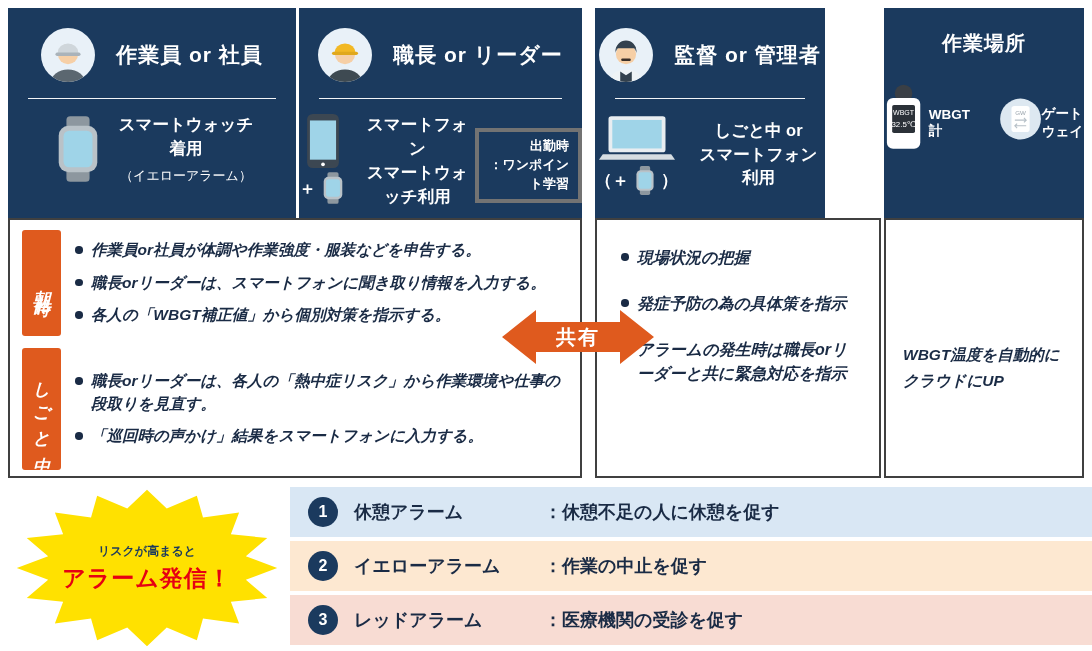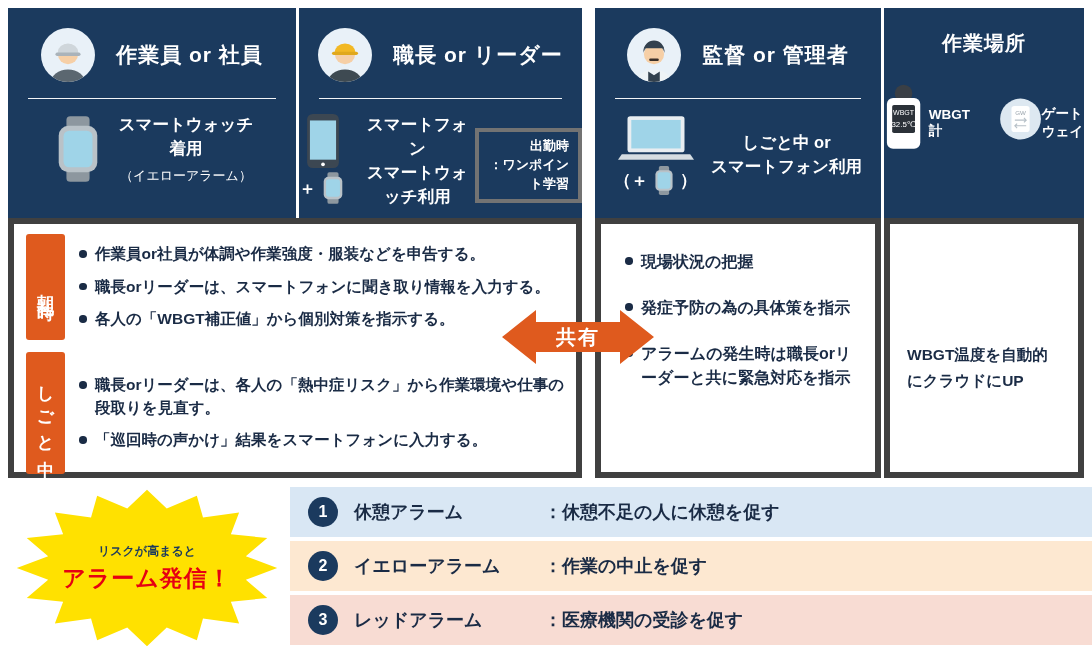--- a/index.html
+++ b/index.html
@@ -4,39 +4,39 @@
 <style>
   html,body { margin:0; padding:0; background:#fff; }
   .canvas {
     position:relative; width:1092px; height:651px; overflow:hidden;
     font-family:"Liberation Sans","DejaVu Sans",sans-serif; background:#fff;
   }
   
   .navy-panel { position:absolute; top:8px; height:210px; background:#1b3a5e; color:#fff; box-sizing:border-box; }
   #p1 { left:8px;   width:288px; }
   #p2 { left:299px; width:283px; }
-  #p3 { left:595px; width:286px; }
+  #p3 { left:595px; width:230px; }
   #p4 { left:884px; width:200px; }
   .ph { display:flex; align-items:center; justify-content:center; gap:21px; padding-top:16px; height:62px; }
   .ph .title { font-size:21px; font-weight:bold; letter-spacing:1px; white-space:nowrap; }
   .divider { height:1px; background:rgba(255,255,255,.95); margin:12px 20px 0; }
   .pbody { display:flex; align-items:center; justify-content:center; gap:14px; margin-top:14px; }
   .dev-text { text-align:center; font-weight:bold; font-size:16.5px; line-height:1.45; }
   .dev-note { font-size:13px; font-weight:normal; margin-top:6px; }
   .cluster { display:flex; flex-direction:column; align-items:center; gap:2px; }
   .plusrow { display:flex; align-items:center; gap:4px; font-size:17px; font-weight:bold; color:#fff; }
   .learning-box { border:4px solid #737373; padding:5px 9px; font-size:13px; line-height:1.45; font-weight:bold; margin-top:9px; text-align:right; }
   .rightcol { display:flex; flex-direction:row; align-items:center; }
   
   #p4 .site-title { text-align:center; font-size:20px; font-weight:bold; margin-top:22px; letter-spacing:1px; }
   .site-icons { display:flex; justify-content:center; gap:22px; margin-top:22px; }
   .site-dev { display:flex; align-items:center; }
   .site-dev .lbl { font-size:13.5px; margin-top:8px; font-weight:bold; }
   
-  .content-panel { position:absolute; top:218px; height:260px; background:#fff; border:6px solid #404040; box-sizing:border-box; }
+  .content-panel { position:absolute; top:218px; height:260px; background:#fff; border:2px solid #404040; box-sizing:border-box;font-style:italic; }
   #c12 { left:8px;   width:574px; padding:10px 12px 0 12px; }
   #c3  { left:595px; width:286px; padding:26px 20px 0 22px; }
   #c4  { left:884px; width:200px; display:flex; align-items:center; padding:0 17px; }
   .sec { display:flex; gap:12px; align-items:stretch; }
   .sec.morning { min-height:106px; margin-bottom:12px; }
   .sec.work    { min-height:122px; }
   .vtag {
     writing-mode:vertical-rl; text-orientation:upright;
     background:#df5a1e; color:#fff; font-weight:bold; font-size:17px;
     border-radius:3px; display:flex; align-items:center; justify-content:center;

